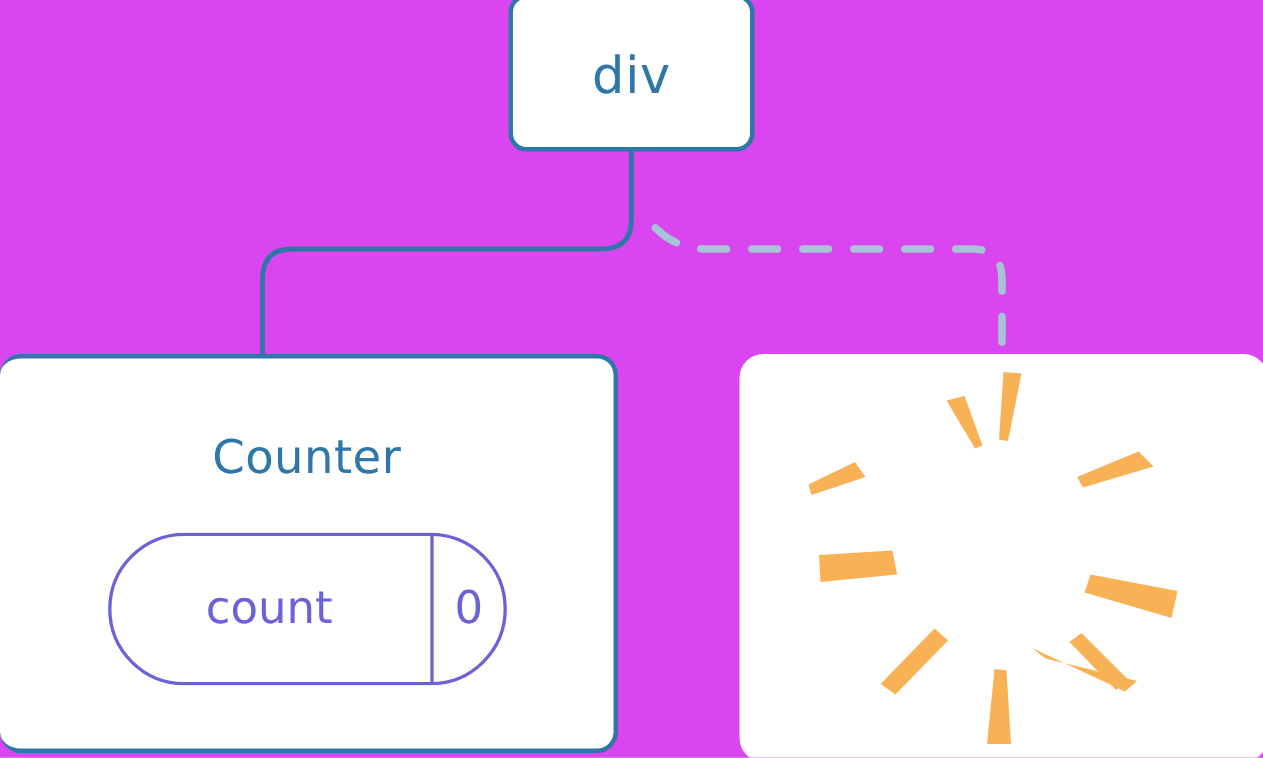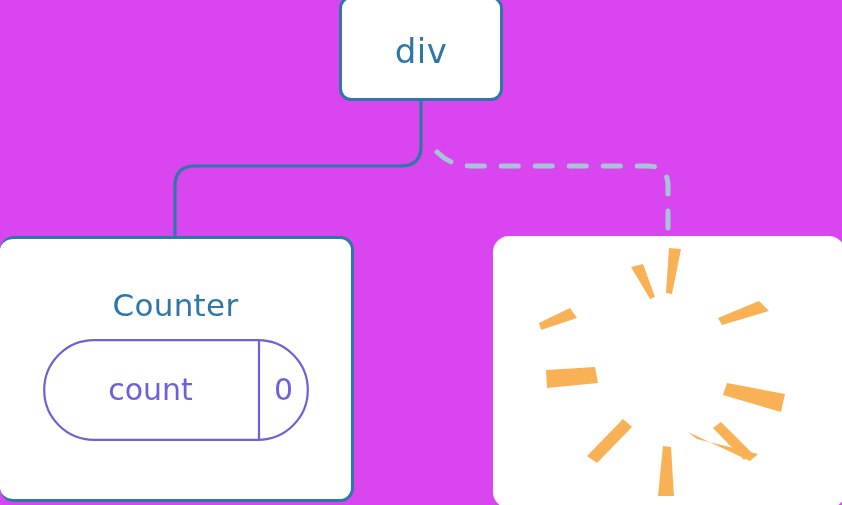--- a/index.html
+++ b/index.html
@@ -51,21 +51,21 @@
     font-size: 34px;
     color: #2e77a8;
     letter-spacing: 0.5px;
     line-height: 1;
     padding-top: 4px;
   }
 
   #node-counter {
     left: 0px;
     top: 236px;
-    width: 354px;
+    width: 412px;
     height: 266px;
     border: 3px solid #2e77a8;
     border-radius: 14px;
     border-left: none;
     justify-content: flex-start;
   }
   #node-counter .node-title {
     font-size: 31px;
     color: #2e77a8;
     margin-top: 51px;
@@ -79,21 +79,21 @@
     width: 352px;
     height: 272px;
     border: none;
     border-radius: 16px;
     justify-content: center;
   }
 
   
   .state-pill {
     position: relative;
-    margin-top: 18px;
+    margin-top: 34px;
     width: 266px;
     height: 102px;
   }
   .state-pill svg {
     position: absolute;
     left: 0;
     top: 0;
   }
   .pill-key, .pill-val {
     position: absolute;

